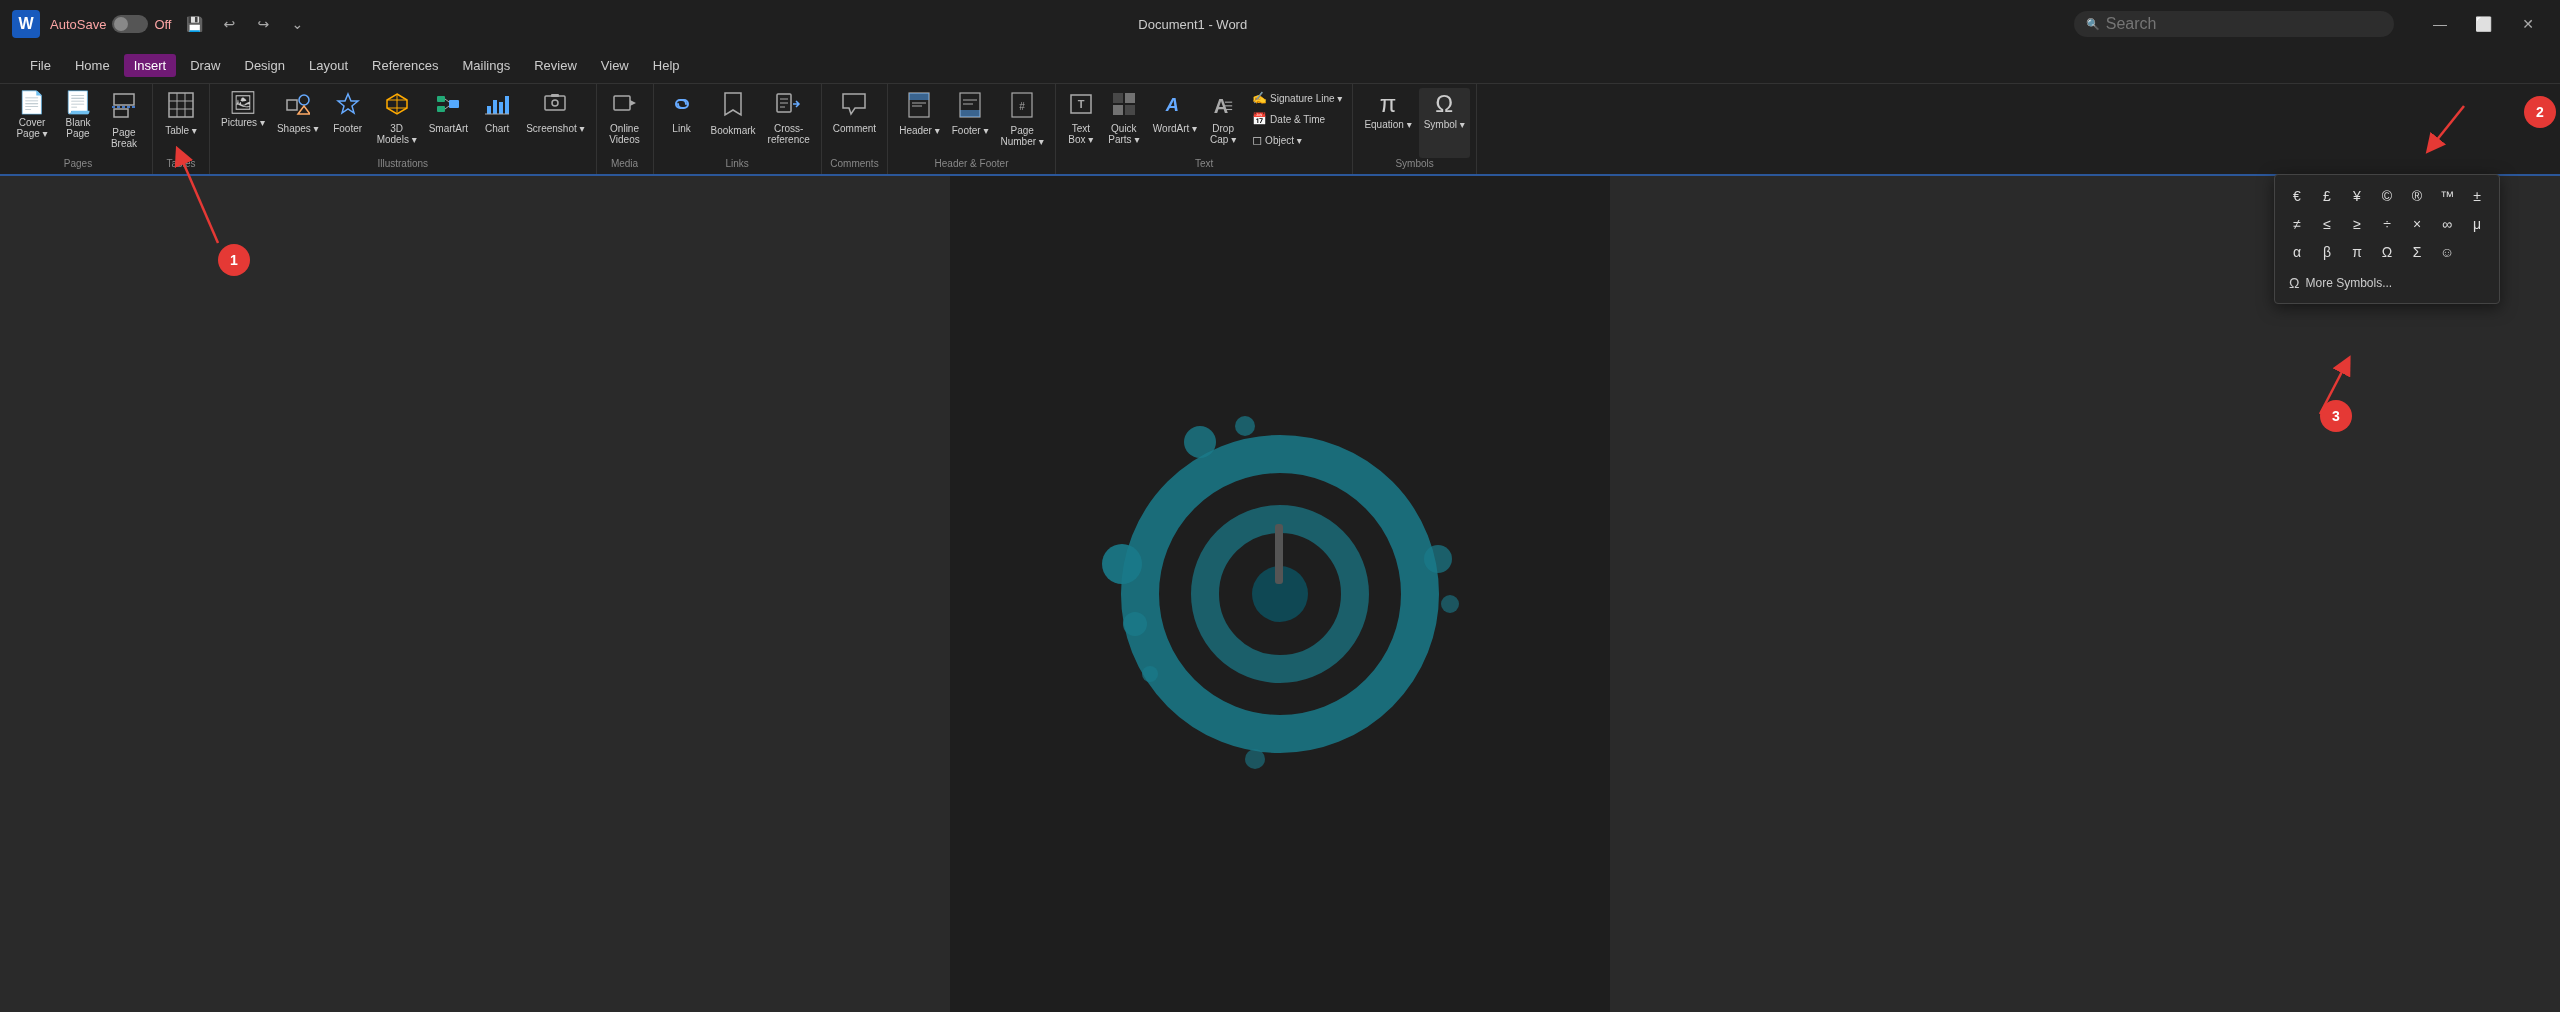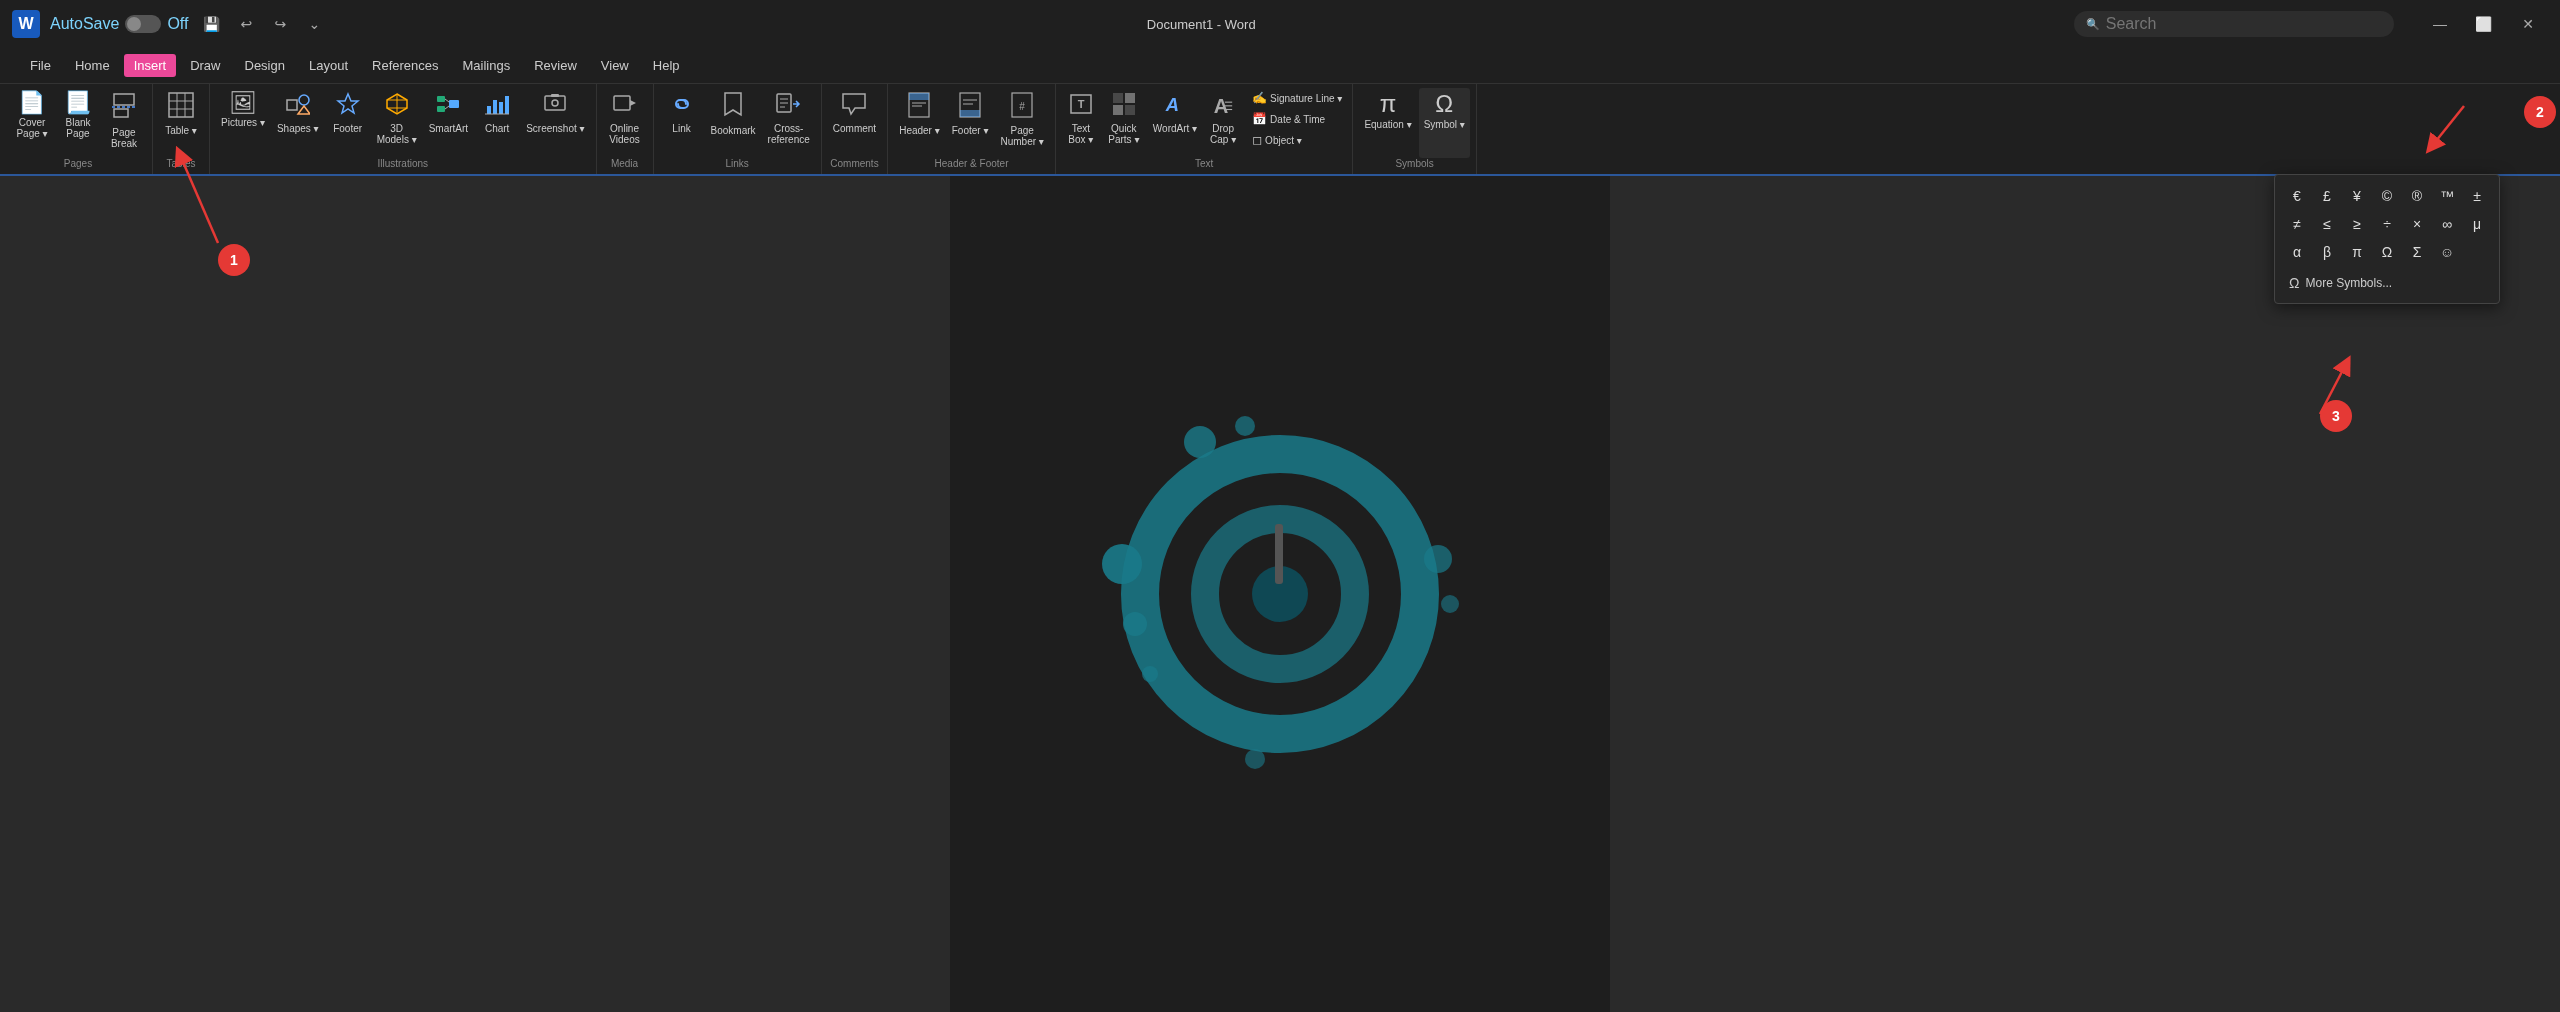--- a/index.html
+++ b/index.html
@@ -26,21 +26,21 @@
       width: 28px;
       height: 28px;
       background: #185abd;
       border-radius: 4px;
       display: flex; align-items: center; justify-content: center;
       color: white;
       font-weight: bold;
       font-size: 16px;
     }
     .autosave-group {
-      display: flex; align-items: center; gap: 6px; color: #7dd3fc; font-size: 16px;
+      display: flex; align-items: center; gap: 6px; color: #fca5a5; font-size: 13px;
     }
     .toggle {
       width: 36px; height: 18px; background: #555; border-radius: 9px;
       display: flex; align-items: center; padding: 2px;
     }
     .toggle-knob {
       width: 14px; height: 14px; background: #888; border-radius: 50%;
       margin-left: 0;
     }
     .title-bar-actions {
@@ -70,21 +70,21 @@
     }
 
     
     .menu-bar {
       display: flex; align-items: center; background: #1f1f1f;
       height: 36px; padding: 0 20px; gap: 4px; border-bottom: 1px solid #333;
     }
     .menu-item {
       padding: 4px 10px; cursor: pointer; border-radius: 3px; font-size: 13px; color: #ccc;
     }
-    .menu-item.active { background: #ec4899; color: white; }
+    .menu-item.active { background: #701a75; color: white; }
 
     
     .ribbon {
       background: #1f1f1f;
       height: 92px;
       display: flex;
       align-items: stretch;
       border-bottom: 2px solid #2b579a;
       padding: 0 4px;
       position: relative;

